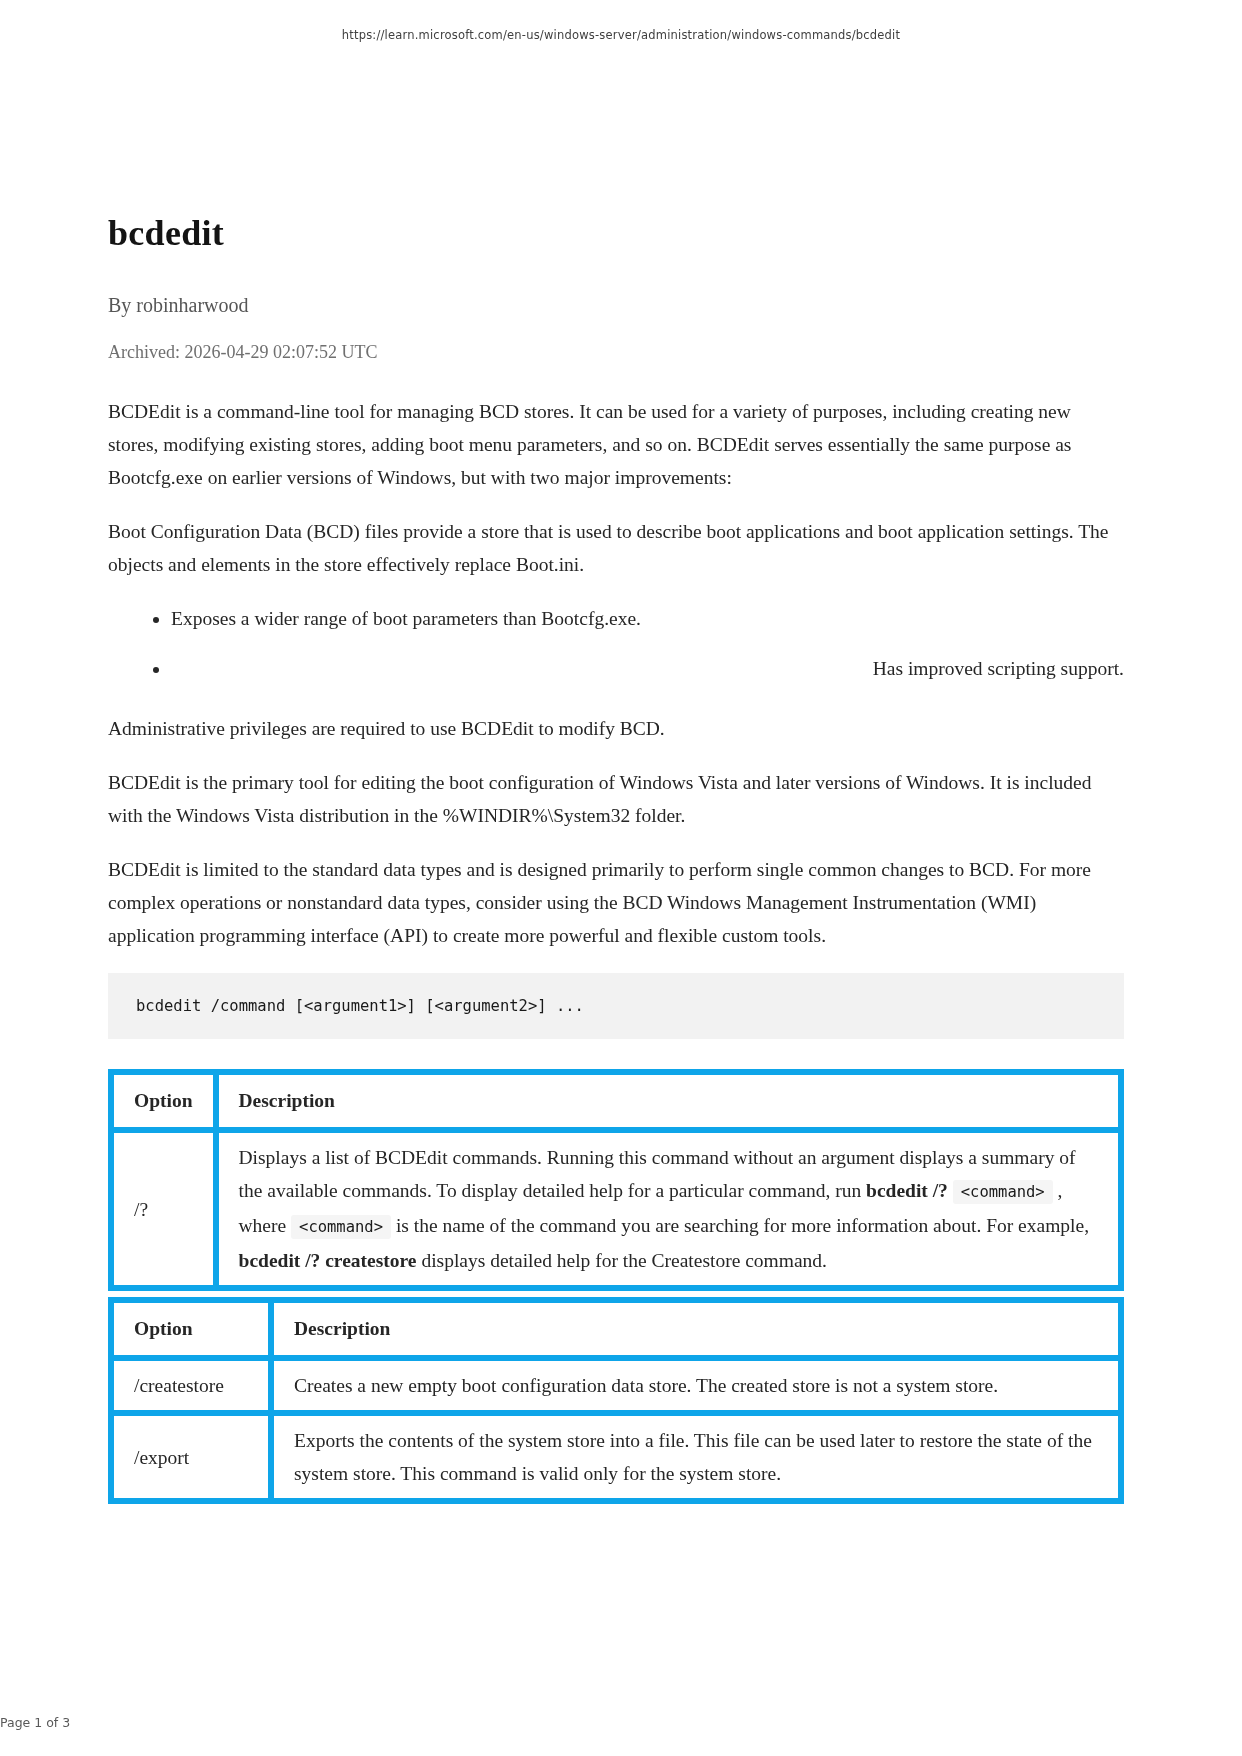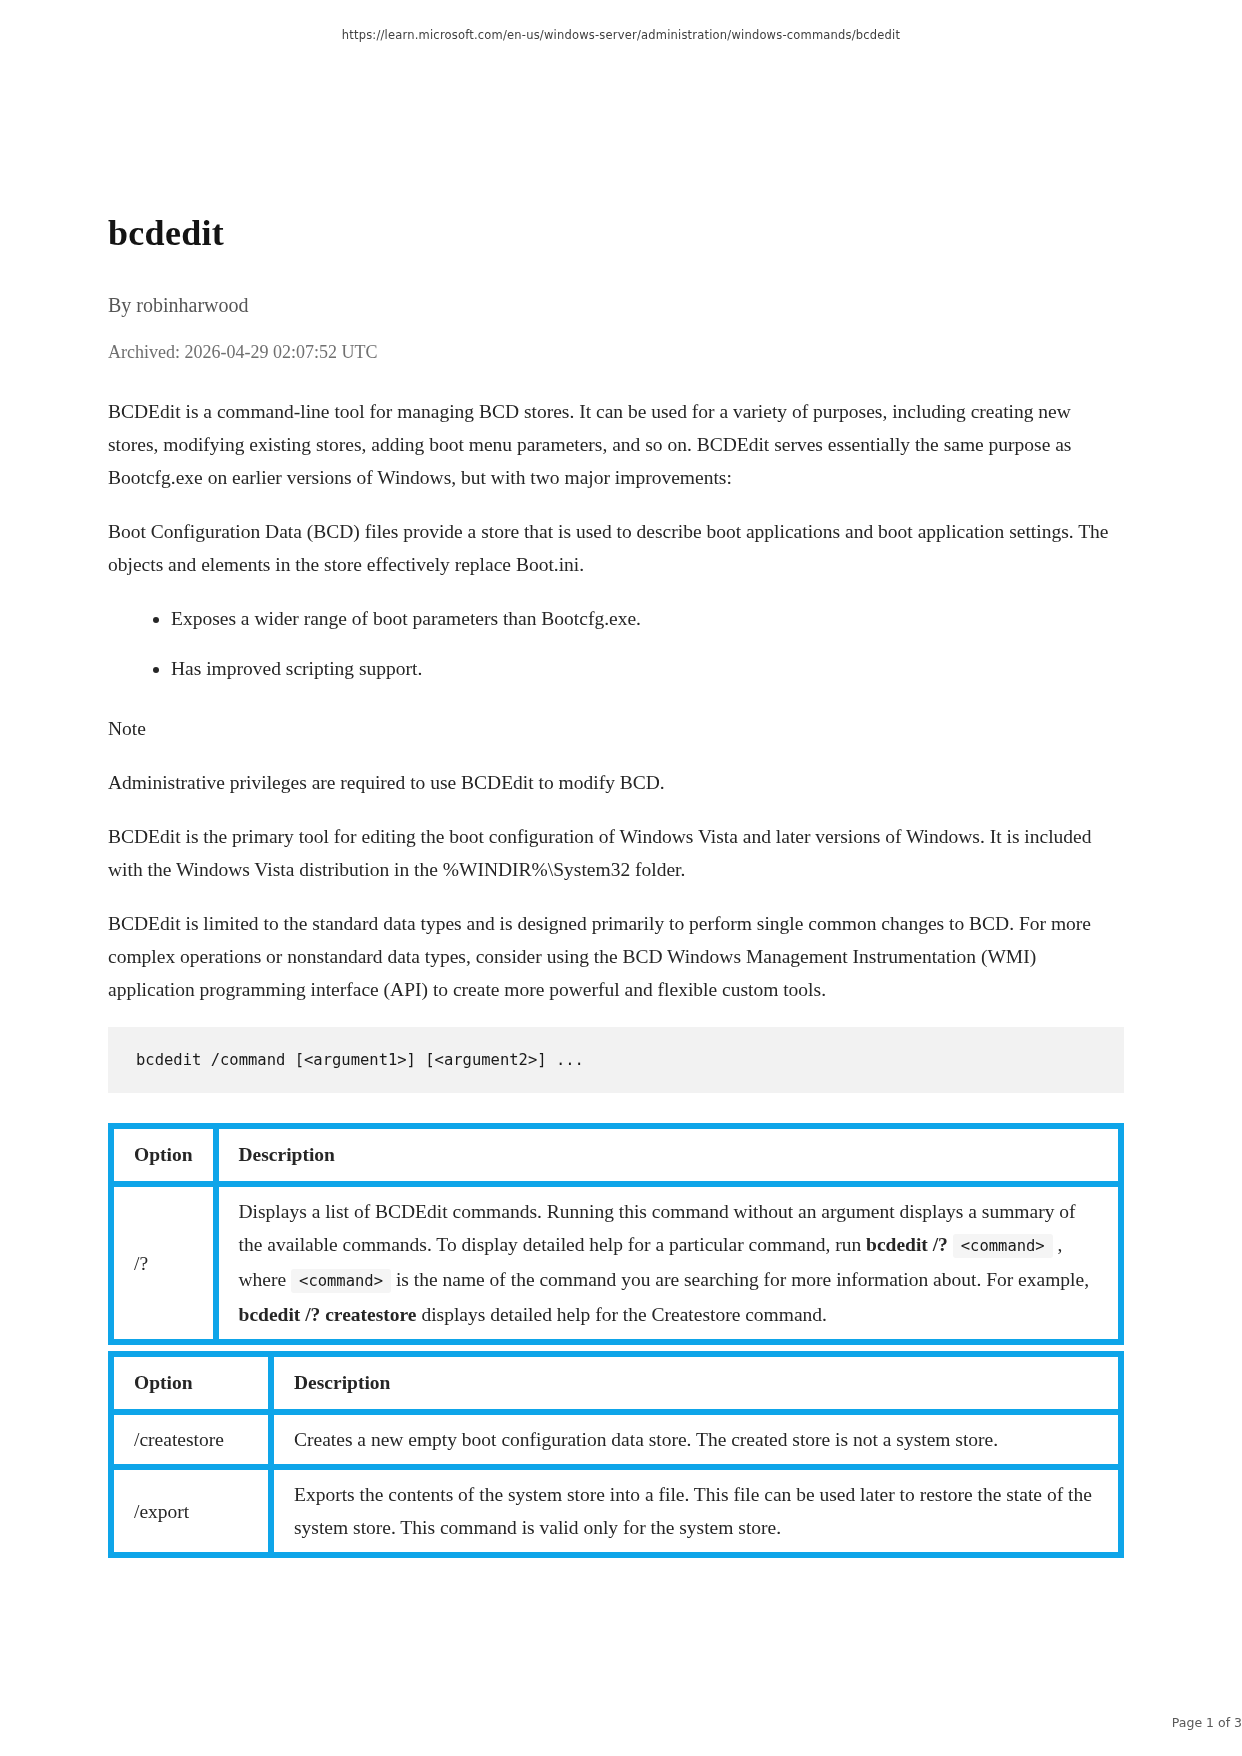--- a/index.html
+++ b/index.html
@@ -19,21 +19,21 @@
   .content { position:absolute; left:108px; top:213px; width:1016px; }
   .doc-title {
     font-size:36px; line-height:40px; font-weight:bold;
     color:#141414; margin-bottom:40px; letter-spacing:0.3px;
   }
   .byline   { font-size:20px; line-height:24px; color:#565656; margin-bottom:24px; }
   .archived { font-size:18px; line-height:22px; color:#6f6f6f; margin-bottom:32px; }
   p.body    { font-size:19.5px; line-height:33px; margin-bottom:21px; color:#262626; }
   ul.bullets { margin:4px 0 27px 0; padding-left:63px; list-style:disc; }
   ul.bullets li { font-size:19.5px; line-height:33px; margin-bottom:17px; color:#262626; }
-  ul.bullets li:last-child { margin-bottom:0; }
+  ul.bullets li:last-child { margin-bottom:0;text-align:right; }
   .code-block {
     background:#f2f2f2; margin:12px 0 30px; padding:24px 28px;
     font-family:"DejaVu Sans Mono", monospace; font-size:15.5px;
     color:#1a1a1a; white-space:pre;
   }
   table.opts { width:100%; border-collapse:collapse; background:#fff; }
   table.opts th, table.opts td {
     border:6px solid #0ea5e9; text-align:left;
     font-size:19.5px; color:#262626;
   }
@@ -44,21 +44,21 @@
   .t2wrap { margin-top:6px; }
   .desc-cell { padding:16px 22px; }
   .seg-bold { font-weight:bold; }
   .code-chip {
     font-family:"DejaVu Sans Mono", monospace; font-size:15.5px;
     background:#f5f5f5; padding:3px 8px; border-radius:3px;
     color:#1a1a1a; white-space:nowrap;
   }
   .footer {
     position:absolute; bottom:26px; left:0; width:100%;
-    text-align:right;
+    text-align:left;
     font-family:"DejaVu Sans", sans-serif;
     font-size:12.5px; color:#595959;
   }
 </style>
 </head>
 <body>
 
 <div class="url-header">https://learn.microsoft.com/en-us/windows-server/administration/windows-commands/bcdedit</div>
 
 <div class="content">
@@ -71,21 +71,20 @@
 
   <p class="body">BCDEdit is a command-line tool for managing BCD stores. It can be used for a variety of purposes, including creating new stores, modifying existing stores, adding boot menu parameters, and so on. BCDEdit serves essentially the same purpose as Bootcfg.exe on earlier versions of Windows, but with two major improvements:</p>
 
   <p class="body">Boot Configuration Data (BCD) files provide a store that is used to describe boot applications and boot application settings. The objects and elements in the store effectively replace Boot.ini.</p>
 
   <ul class="bullets">
     <li>Exposes a wider range of boot parameters than Bootcfg.exe.</li>
     <li>Has improved scripting support.</li>
   </ul>
 
-  <p class="body">Note</p>
 
   <p class="body">Administrative privileges are required to use BCDEdit to modify BCD.</p>
 
   <p class="body">BCDEdit is the primary tool for editing the boot configuration of Windows Vista and later versions of Windows. It is included with the Windows Vista distribution in the %WINDIR%\System32 folder.</p>
 
   <p class="body">BCDEdit is limited to the standard data types and is designed primarily to perform single common changes to BCD. For more complex operations or nonstandard data types, consider using the BCD Windows Management Instrumentation (WMI) application programming interface (API) to create more powerful and flexible custom tools.</p>
 
   <div class="code-block">bcdedit /command [&lt;argument1&gt;] [&lt;argument2&gt;] ...</div>
 
   <table class="opts t1">

